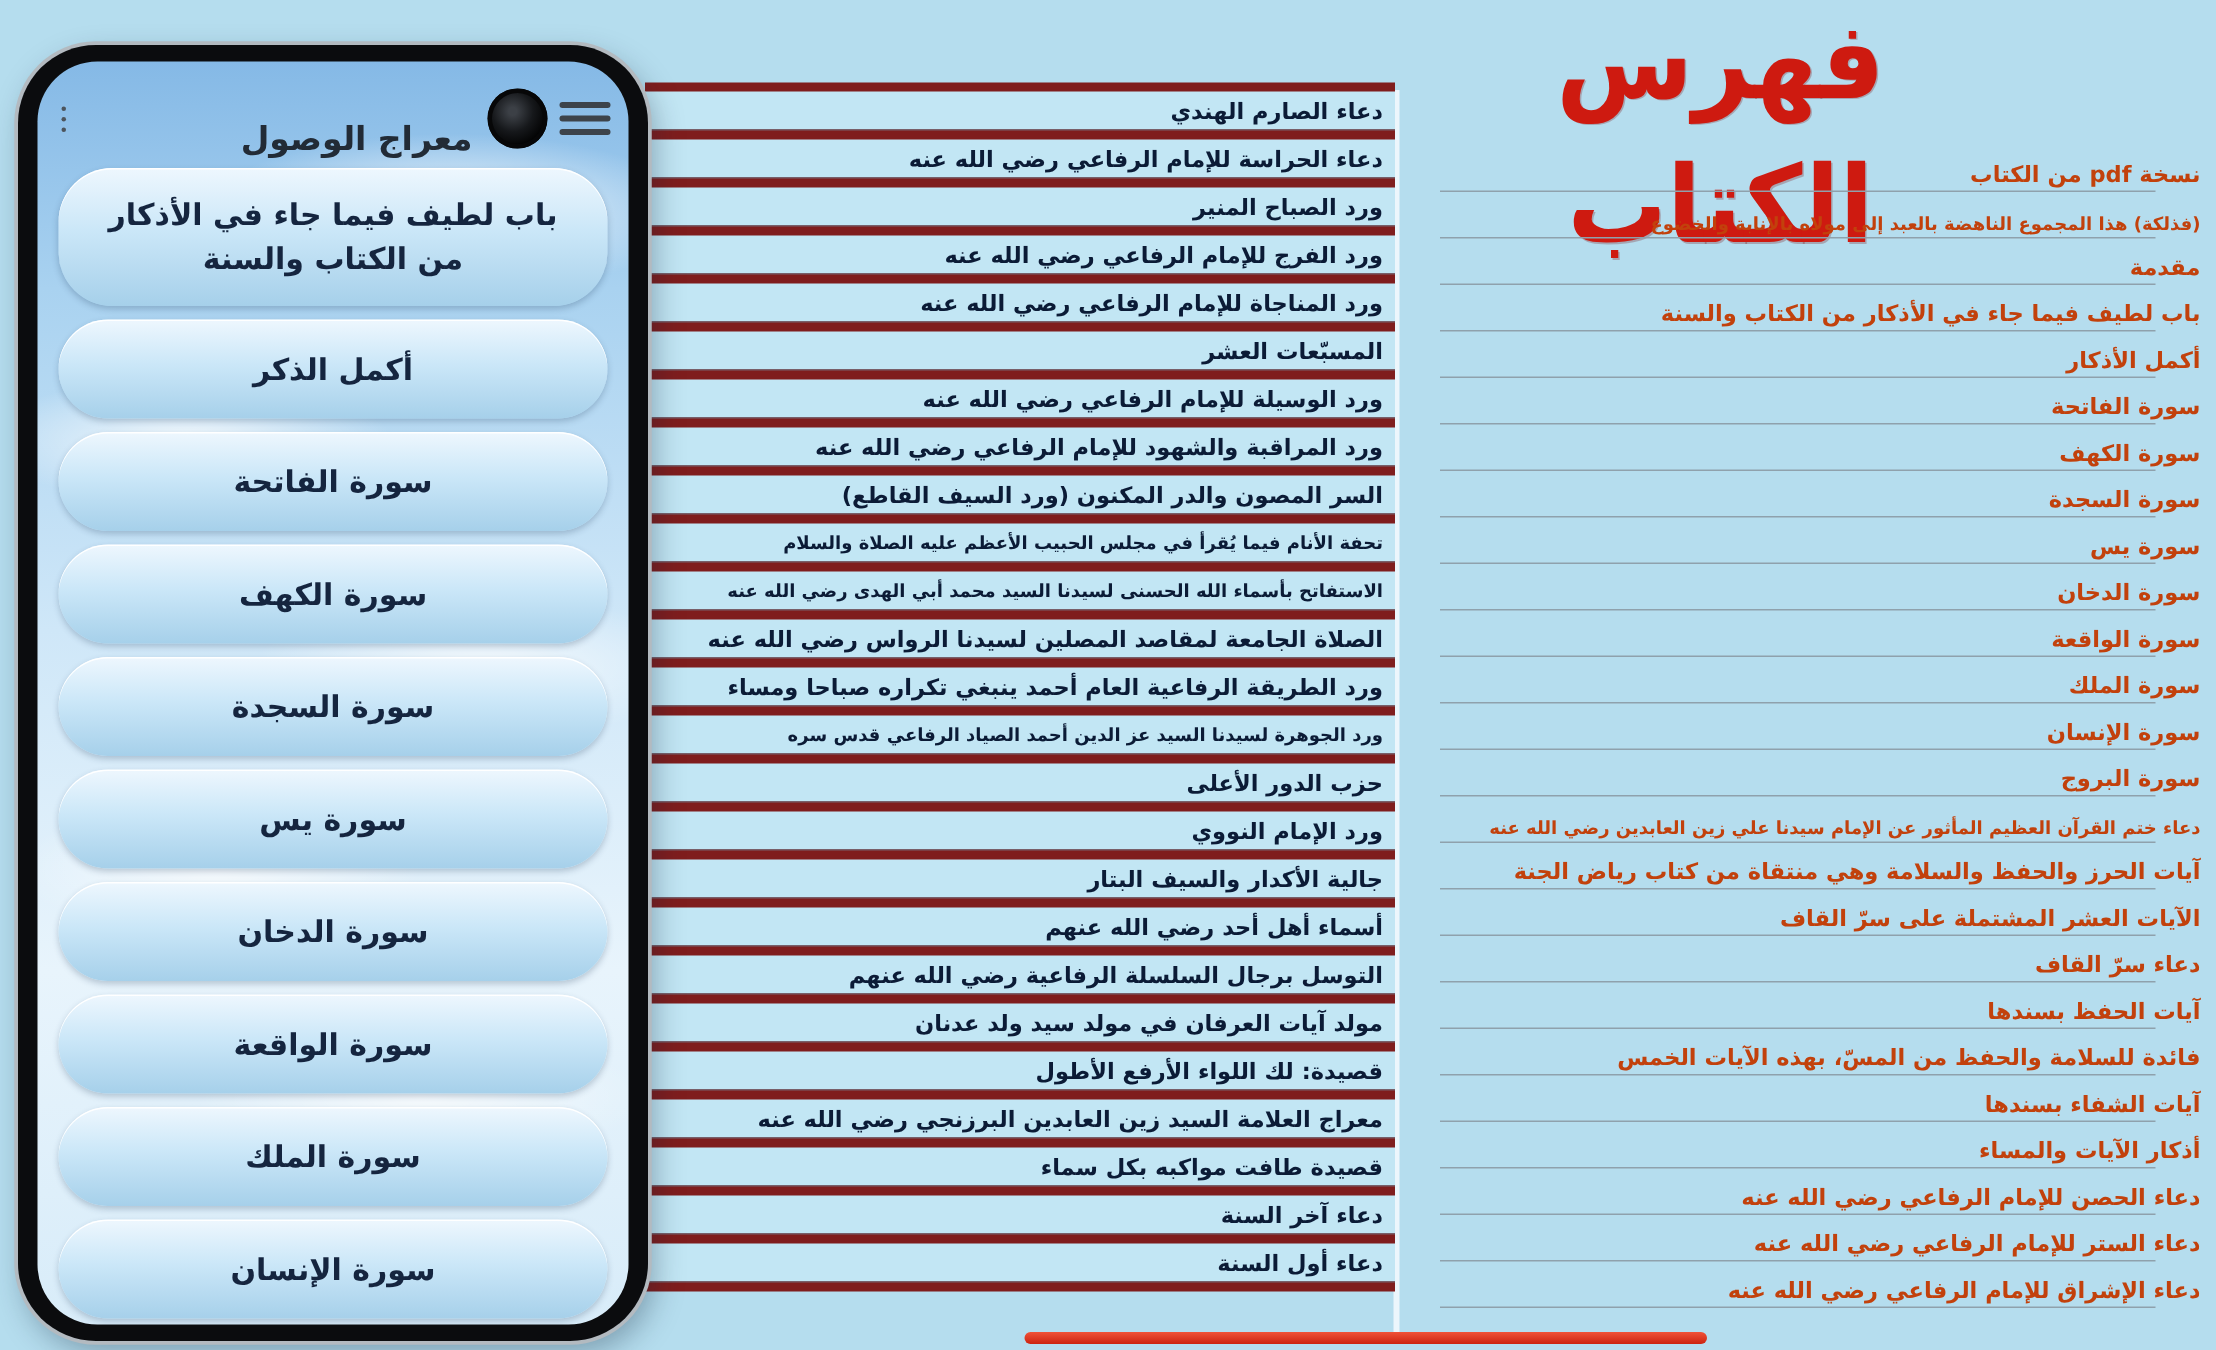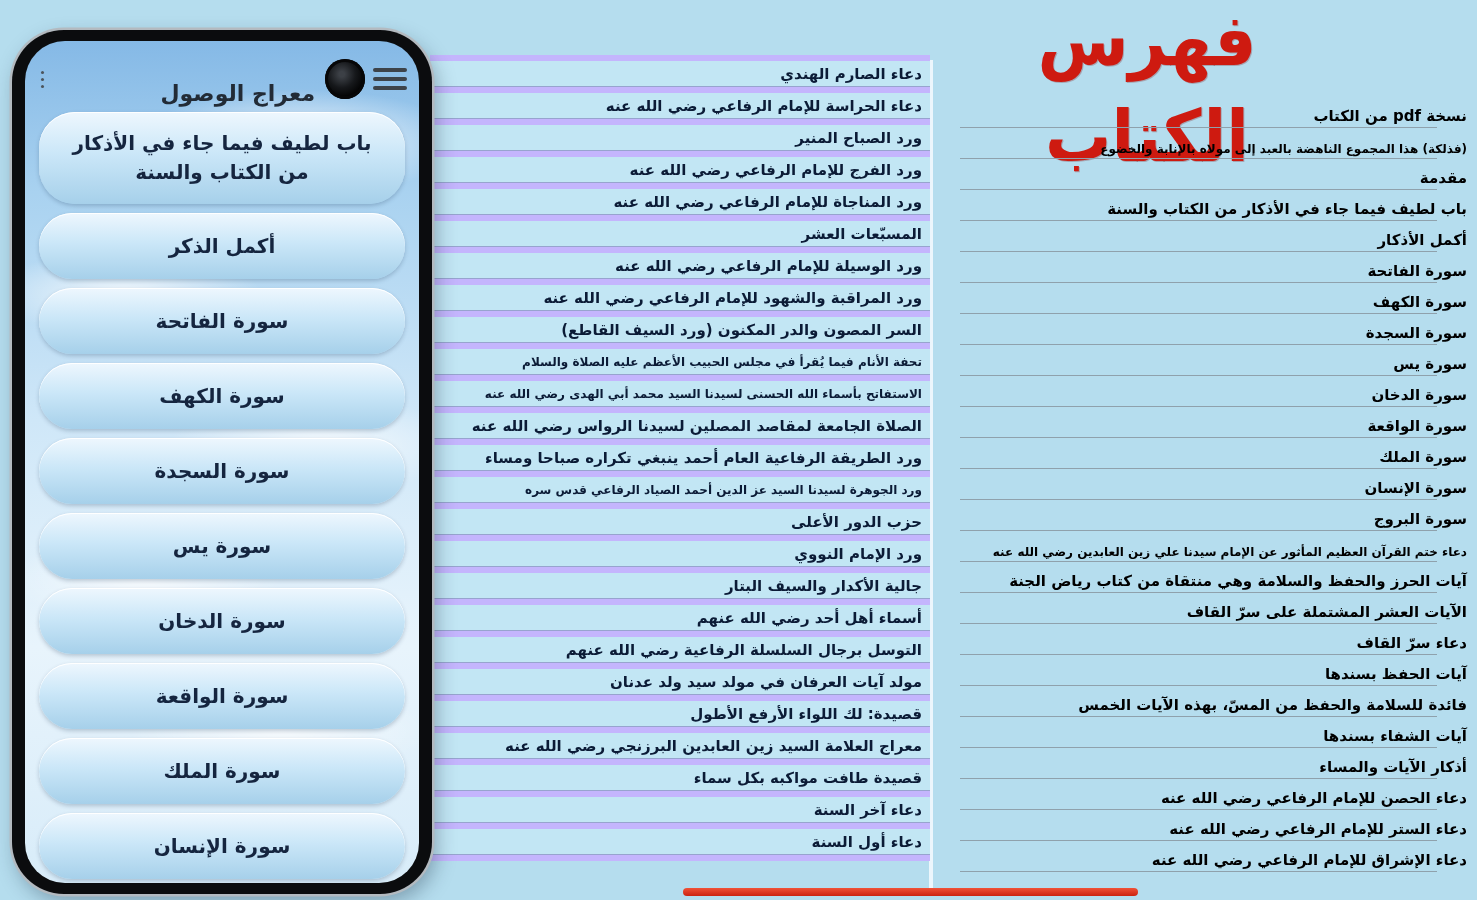--- a/index.html
+++ b/index.html
@@ -12,38 +12,38 @@
   .index-title{
     position:absolute;top:0px;right:150px;width:360px;
     font-size:66px;font-weight:bold;color:#ce1a10;
     text-align:center;direction:rtl;line-height:1.35;
     text-shadow:1px 1px 0 rgba(120,0,0,.25);
     transform:scaleY(1.08);
   }
   
   .mid-list{
     position:absolute;left:430px;top:55px;width:500px;
-    direction:rtl;background:#c4b5fd;padding-top:6px;
+    direction:rtl;background:#7f1d1d;padding-top:6px;
   }
   .mid-row{
     height:25px;margin-bottom:7px;background:#c2e6f4;
     box-shadow:0 1px 0 rgba(115,150,168,.55);
     display:flex;align-items:center;padding:0 8px 0 4px;overflow:hidden;
   }
   .mid-row span{
     font-size:15px;font-weight:bold;color:#0b1b36;white-space:nowrap;
   }
   
   .right-list{
     position:absolute;left:935px;top:97px;width:542px;direction:rtl;
   }
   .r-row{height:31px;position:relative;overflow:visible;}
   .r-row span{
     position:absolute;right:10px;bottom:3px;
-    font-size:15px;font-weight:bold;color:#000000;white-space:nowrap;
+    font-size:15px;font-weight:bold;color:#c2410c;white-space:nowrap;
   }
   .r-row::after{
     content:"";position:absolute;bottom:0;right:40px;left:25px;height:1px;
     background:#8fa1ac;
   }
   .small{font-size:12px !important;}
   
   .v-divider{position:absolute;left:929px;top:60px;width:4px;height:828px;background:#ecf6fc;}
   .red-bar{
     position:absolute;left:683px;top:888px;width:455px;height:8px;border-radius:4px;

